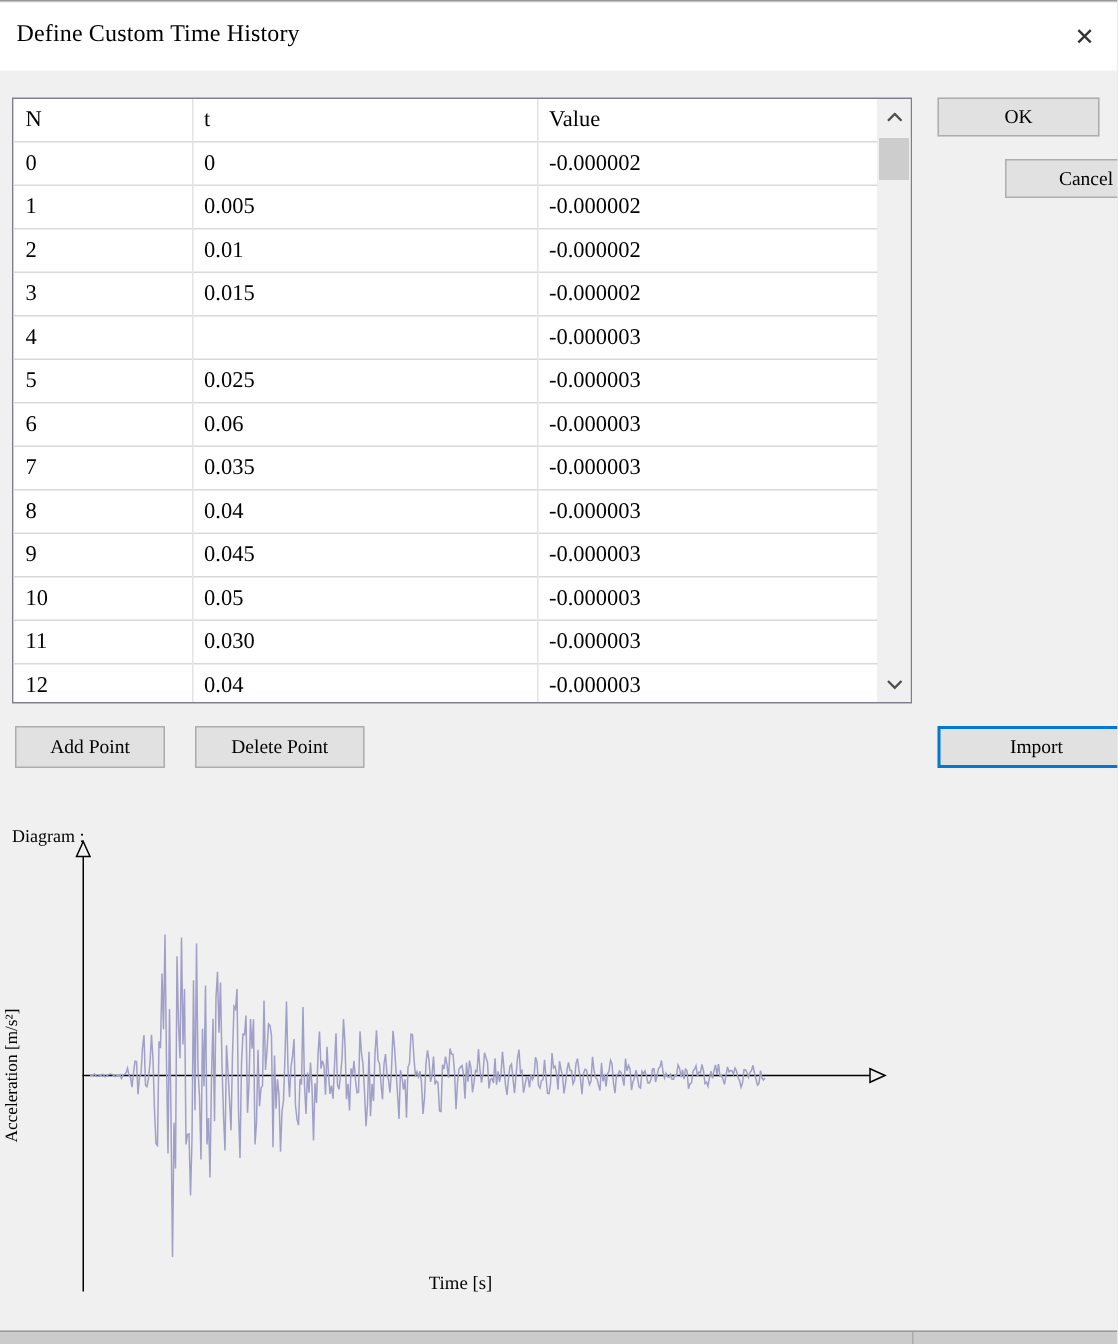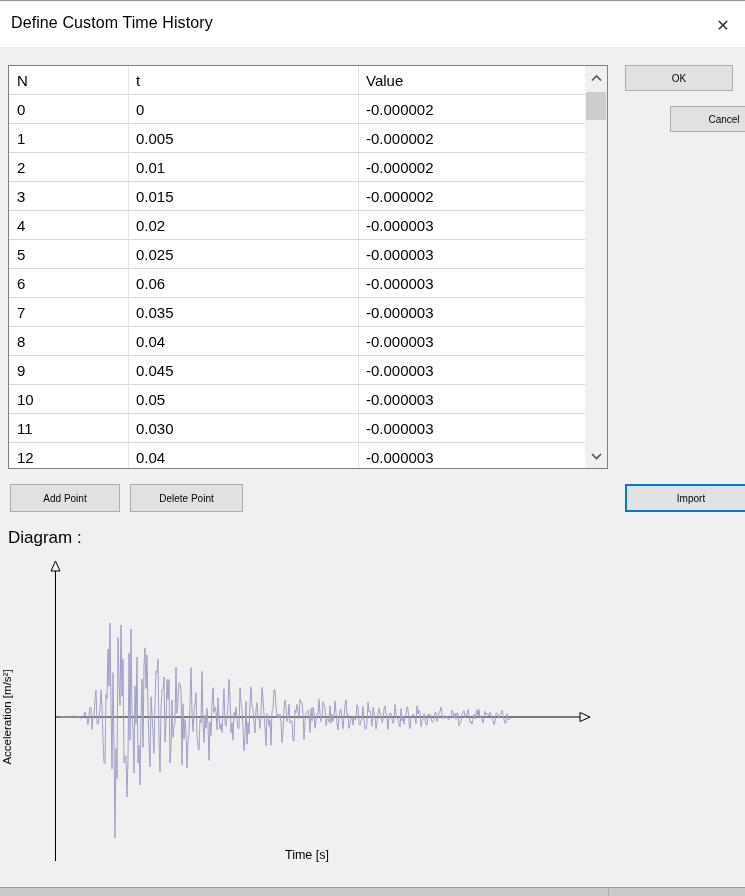--- a/index.html
+++ b/index.html
@@ -1,44 +1,44 @@
 <!DOCTYPE html>
 <html><head>
 <meta charset="utf-8">
 <style>
   html,body{margin:0;padding:0;background:#e8e8e8;}
   body{font-family:"Liberation Sans",sans-serif;}
-  .dialog{position:relative;width:745px;height:896px;background:#f0f0f0;border-top:1px solid #989898;box-sizing:border-box;overflow:hidden;}
+  .dialog{position:relative;width:745px;height:896px;background:#f0f0f0;border-top:1px solid #989898;box-sizing:border-box;overflow:hidden;font-family:Liberation Serif, serif;}
   .titlebar{position:absolute;top:1px;left:0;right:0;height:45px;background:#ffffff;}
   .title{position:absolute;left:11px;top:12px;font-size:16px;color:#000;letter-spacing:0.1px;}
   .close{position:absolute;right:8px;top:9px;width:28px;height:28px;display:flex;align-items:center;justify-content:center;font-size:16px;color:#333;cursor:pointer;}
   
   .table{position:absolute;left:8px;top:64px;width:600px;height:404px;background:#ffffff;border:1px solid #7e7e90;box-sizing:border-box;overflow:hidden;}
   .thead{position:relative;height:28px;background:#fff;}
   .trow{position:relative;height:28px;border-top:1px solid #d9d9d9;background:#fff;}
   .cell{position:absolute;top:0;bottom:0;display:flex;align-items:center;padding-left:8px;font-size:15px;color:#000;box-sizing:border-box;overflow:hidden;white-space:nowrap;}
   .c0{left:0;width:119px;}
   .c1{left:119px;width:230px;}
   .c2{left:349px;width:227px;}
   .vline{position:absolute;top:0;bottom:0;width:1px;background:#e3e3e3;z-index:2;}
   .v1{left:119px;}.v2{left:349px;}.v3{left:576px;}
   
   .scrollbar{position:absolute;top:0;right:0;width:22px;height:100%;background:#f0f0f0;z-index:3;}
   .sb-btn{position:absolute;left:0;width:22px;height:24px;display:flex;align-items:center;justify-content:center;cursor:pointer;}
   .sb-up{top:0;}
   .sb-down{bottom:0;}
   .sb-thumb{position:absolute;left:1px;top:26px;width:20px;height:28px;background:#cdcdcd;cursor:pointer;}
   
-  .btn{position:absolute;background:#e1e1e1;border:1px solid #adadad;font-size:10px;font-family:inherit;color:#000;padding:0;cursor:pointer;box-sizing:border-box;}
+  .btn{position:absolute;background:#e1e1e1;border:1px solid #adadad;font-size:13px;font-family:inherit;color:#000;padding:0;cursor:pointer;box-sizing:border-box;}
   .btn-ok{left:625px;top:64px;width:108px;height:26px;}
   .btn-cancel{left:625px;top:105px;width:108px;height:26px;margin-left:45px;}
-  .btn-add{left:10px;top:483px;width:110px;height:28px;}
+  .btn-add{left:10px;top:483px;width:100px;height:28px;}
   .btn-del{left:130px;top:483px;width:113px;height:28px;}
   .btn-import{left:625px;top:483px;width:132px;height:28px;border:2px solid #0078d7;}
-  .diagram-label{position:absolute;left:8px;top:527px;font-size:17px;color:#000;}
+  .diagram-label{position:absolute;left:8px;top:549px;font-size:12px;color:#000;}
   #chart{position:absolute;left:0;top:548px;}
   .bottom-strip{position:absolute;left:0;bottom:0;width:745px;height:8px;background:#cbcbcb;border-top:1px solid #9a9a9a;}
   .vdiv{position:absolute;left:608px;top:0;bottom:0;width:1px;background:#ababab;}
 </style>
 </head>
 <body>
 
 <div class="dialog">
 
   <div class="titlebar">
@@ -68,21 +68,20 @@
           <div class="cell c1">0.01</div>
           <div class="cell c2">-0.000002</div>
         </div>
         <div class="trow">
           <div class="cell c0">3</div>
           <div class="cell c1">0.015</div>
           <div class="cell c2">-0.000002</div>
         </div>
         <div class="trow">
           <div class="cell c0">4</div>
-          <div class="cell c1">0.02</div>
           <div class="cell c2">-0.000003</div>
         </div>
         <div class="trow">
           <div class="cell c0">5</div>
           <div class="cell c1">0.025</div>
           <div class="cell c2">-0.000003</div>
         </div>
         <div class="trow">
           <div class="cell c0">6</div>
           <div class="cell c1">0.06</div>

